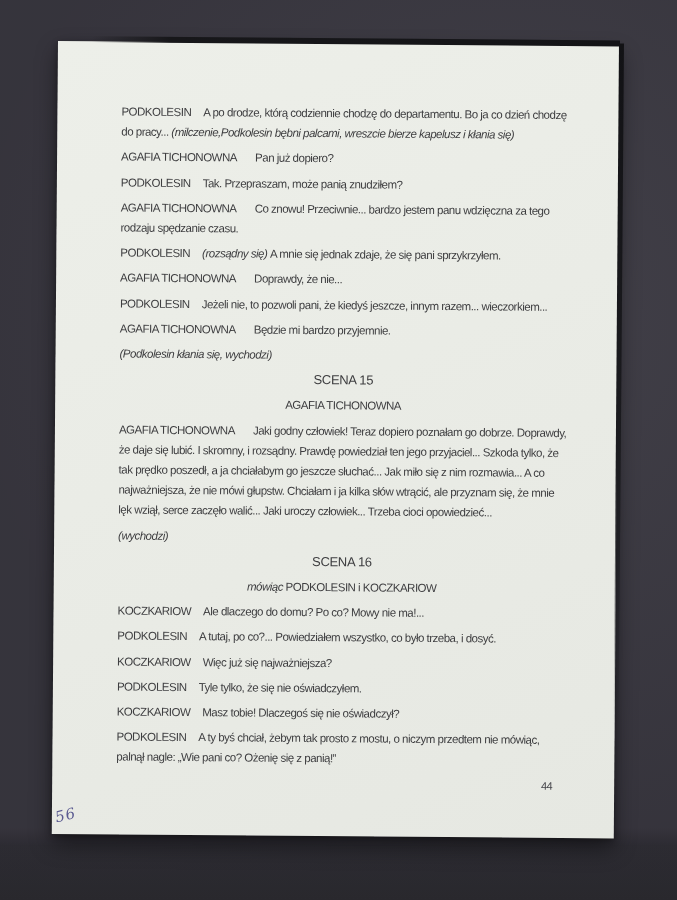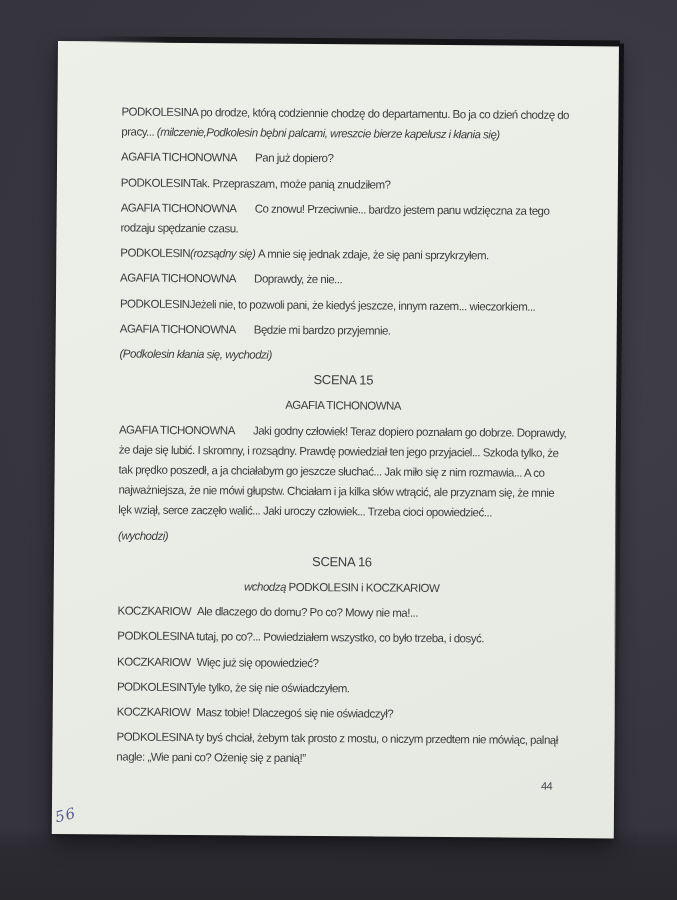--- a/index.html
+++ b/index.html
@@ -22,22 +22,22 @@
   }
   .edge-right{
     position:absolute;right:-4px;top:-2px;width:5px;height:86%;
     background:linear-gradient(to bottom,#121215 0%,#1c1c20 62%,rgba(28,28,32,0) 100%);
   }
   .content{
     position:absolute;left:64px;top:60px;width:448px;
     color:#3e3e40;font-size:11.5px;line-height:20.2px;letter-spacing:-0.5px;
   }
   .content p{margin:0 0 5px 0;}
-  .speaker{margin-right:0;}
-  .speaker.tight{margin-right:6px;}
+  .speaker{margin-right:12px;}
+  .speaker.tight{}
   .speaker.tab{display:inline-block;width:134px;margin-right:0;}
   .it{font-style:italic;}
   .center{text-align:center;}
   .scene-head{font-size:13px;letter-spacing:-0.3px;}
   .pagenum{text-align:right;padding-right:12px;margin-top:0;font-size:11px;color:#45454a;}
   .handwritten{
     position:absolute;left:3px;top:765px;
     font-family:"DejaVu Serif",serif;font-style:italic;
     font-size:15px;color:#5a5a90;transform:rotate(-14deg);
     letter-spacing:1px;
@@ -60,24 +60,24 @@
     <p><span class="speaker">PODKOLESIN</span><span class="it">(rozsądny się) </span><span>A mnie się jednak zdaje, że się pani sprzykrzyłem.</span></p>
     <p><span class="speaker tab">AGAFIA TICHONOWNA</span><span>Doprawdy, że nie...</span></p>
     <p><span class="speaker">PODKOLESIN</span><span>Jeżeli nie, to pozwoli pani, że kiedyś jeszcze, innym razem... wieczorkiem...</span></p>
     <p><span class="speaker tab">AGAFIA TICHONOWNA</span><span>Będzie mi bardzo przyjemnie.</span></p>
     <p class="it">(Podkolesin kłania się, wychodzi)</p>
     <p class="center scene-head">SCENA 15</p>
     <p class="center">AGAFIA TICHONOWNA</p>
     <p><span class="speaker tab">AGAFIA TICHONOWNA</span><span>Jaki godny człowiek! Teraz dopiero poznałam go dobrze. Doprawdy, że daje się lubić. I skromny, i rozsądny. Prawdę powiedział ten jego przyjaciel... Szkoda tylko, że tak prędko poszedł, a ja chciałabym go jeszcze słuchać... Jak miło się z nim rozmawia... A co najważniejsza, że nie mówi głupstw. Chciałam i ja kilka słów wtrącić, ale przyznam się, że mnie lęk wziął, serce zaczęło walić... Jaki uroczy człowiek... Trzeba cioci opowiedzieć...</span></p>
     <p class="it">(wychodzi)</p>
     <p class="center scene-head">SCENA 16</p>
-    <p class="center"><span class="it">wchodzą</span><span> PODKOLESIN i KOCZKARIOW</span></p>
+    <p class="center"><span class="it">mówiąc</span><span> PODKOLESIN i KOCZKARIOW</span></p>
     <p><span class="speaker tight">KOCZKARIOW</span><span>Ale dlaczego do domu? Po co? Mowy nie ma!...</span></p>
     <p><span class="speaker">PODKOLESIN</span><span>A tutaj, po co?... Powiedziałem wszystko, co było trzeba, i dosyć.</span></p>
-    <p><span class="speaker tight">KOCZKARIOW</span><span>Więc już się opowiedzieć?</span></p>
+    <p><span class="speaker tight">KOCZKARIOW</span><span>Więc już się najważniejsza?</span></p>
     <p><span class="speaker">PODKOLESIN</span><span>Tyle tylko, że się nie oświadczyłem.</span></p>
     <p><span class="speaker tight">KOCZKARIOW</span><span>Masz tobie! Dlaczegoś się nie oświadczył?</span></p>
     <p><span class="speaker">PODKOLESIN</span><span>A ty byś chciał, żebym tak prosto z mostu, o niczym przedtem nie mówiąc, palnął nagle: „Wie pani co? Ożenię się z panią!”</span></p>
     <p class="pagenum">44</p>
   </div>
 
   <div class="handwritten">56</div>
 </div>
 
 </body></html>

